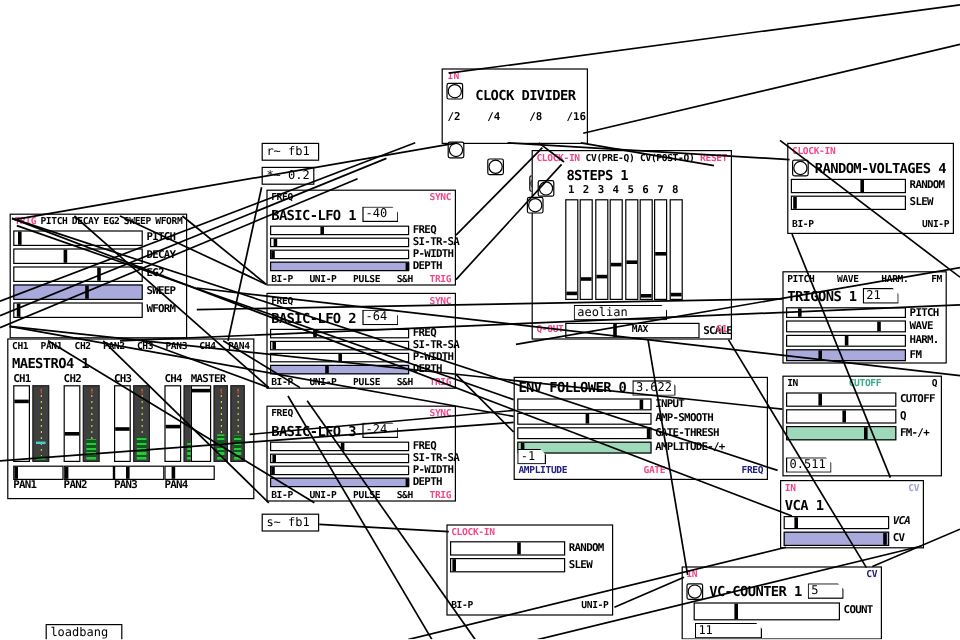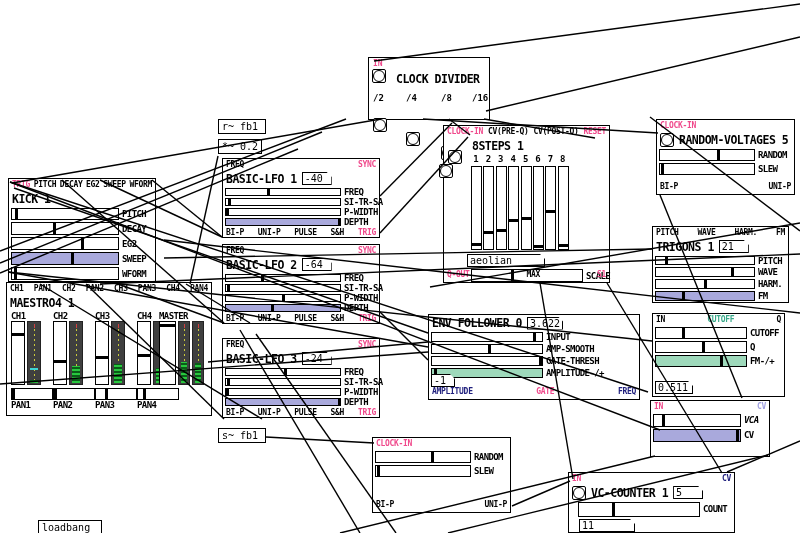--- a/index.html
+++ b/index.html
@@ -46,23 +46,20 @@
 <div id="canvas">
     <div class="module" style="left: 8px; top: 178px; width: 148px; height: 104px;">
       <div class="toprow">
         <div class="lbl" style="color: rgb(240, 74, 140);">TRIG</div>
         <div class="lbl">PITCH</div>
         <div class="lbl">DECAY</div>
         <div class="lbl">EG2</div>
         <div class="lbl">SWEEP</div>
         <div class="lbl">WFORM</div>
       </div>
-      <div class="titlerow">
-        <div class="title">KICK 1</div>
-      </div>
       <div class="srow" style="height: 15px;">
         <div class="track" style="width: 108px;">
           <div class="knob" style="left: calc(4% - 1px);"></div>
         </div>
         <div class="slabel">PITCH</div>
       </div>
       <div class="srow" style="height: 15px;">
         <div class="track" style="width: 108px;">
           <div class="knob" style="left: calc(40% - 1px);"></div>
         </div>
@@ -366,38 +363,38 @@
         <div class="hknob" style="top: calc(97% - 2px);"></div>
       </div>
       <div class="stepnum" style="left: 100.4px; top: 28px;">7</div>
       <div class="vtrack" style="left: 101.4px; top: 40px; height: 84px;">
         <div class="hknob" style="top: calc(55% - 2px);"></div>
       </div>
       <div class="stepnum" style="left: 112.8px; top: 28px;">8</div>
       <div class="vtrack" style="left: 113.8px; top: 40px; height: 84px;">
         <div class="hknob" style="top: calc(96% - 2px);"></div>
       </div>
-      <div class="numbox abs" style="left: 23px; top: 128px; width: 78px;">aeolian</div>
+      <div class="numbox abs" style="left: 34px; top: 128px; width: 78px;">aeolian</div>
       <div class="track abs" style="left: 27px; top: 143px; width: 112px; height: 13px;">
         <div class="knob" style="left: calc(36% - 1px);"></div>
       </div>
       <div class="slabel abs" style="left: 142px; top: 145px;">SCALE</div>
       <div class="botrow" style="position: absolute; left: 0px; right: 0px; bottom: 0px;">
         <div class="lbl" style="color: rgb(240, 74, 140);">Q-OUT</div>
         <div class="lbl">MAX</div>
         <div class="lbl" style="color: rgb(240, 74, 140);">S1</div>
       </div>
     </div>
     <div class="module" style="left: 656px; top: 119px; width: 139px; height: 76px;">
       <div class="toprow">
         <div class="lbl" style="color: rgb(240, 74, 140);">CLOCK-IN</div>
       </div>
       <div class="titlerow">
         <div class="bang"></div>
-        <div class="title">RANDOM-VOLTAGES 5</div>
+        <div class="title">RANDOM-VOLTAGES 4</div>
       </div>
       <div class="srow" style="height: 14px;">
         <div class="track" style="width: 96px;">
           <div class="knob" style="left: calc(62% - 1px);"></div>
         </div>
         <div class="slabel">RANDOM</div>
       </div>
       <div class="srow" style="height: 14px;">
         <div class="track" style="width: 96px;">
           <div class="knob" style="left: calc(2% - 1px);"></div>
@@ -504,20 +501,23 @@
       <div class="botrow">
         <div class="lbl" style="color: rgb(32, 32, 126);">AMPLITUDE</div>
         <div class="lbl" style="color: rgb(240, 74, 140);">GATE</div>
         <div class="lbl" style="color: rgb(32, 32, 126);">FREQ</div>
       </div>
     </div>
     <div class="module" style="left: 650px; top: 400px; width: 120px; height: 57px;">
       <div class="toprow">
         <div class="lbl" style="color: rgb(240, 74, 140);">IN</div>
         <div class="lbl" style="color: rgb(159, 159, 224);">CV</div>
+      </div>
+      <div class="titlerow">
+        <div class="title">VCA 1</div>
       </div>
       <div class="srow" style="height: 15px; font-style: italic;">
         <div class="track" style="width: 88px;">
           <div class="knob" style="left: calc(10% - 1px);"></div>
         </div>
         <div class="slabel">VCA</div>
       </div>
       <div class="srow" style="height: 15px;">
         <div class="track" style="width: 88px; background: rgb(169, 169, 220);">
           <div class="knob" style="left: calc(97% - 1px);"></div>

